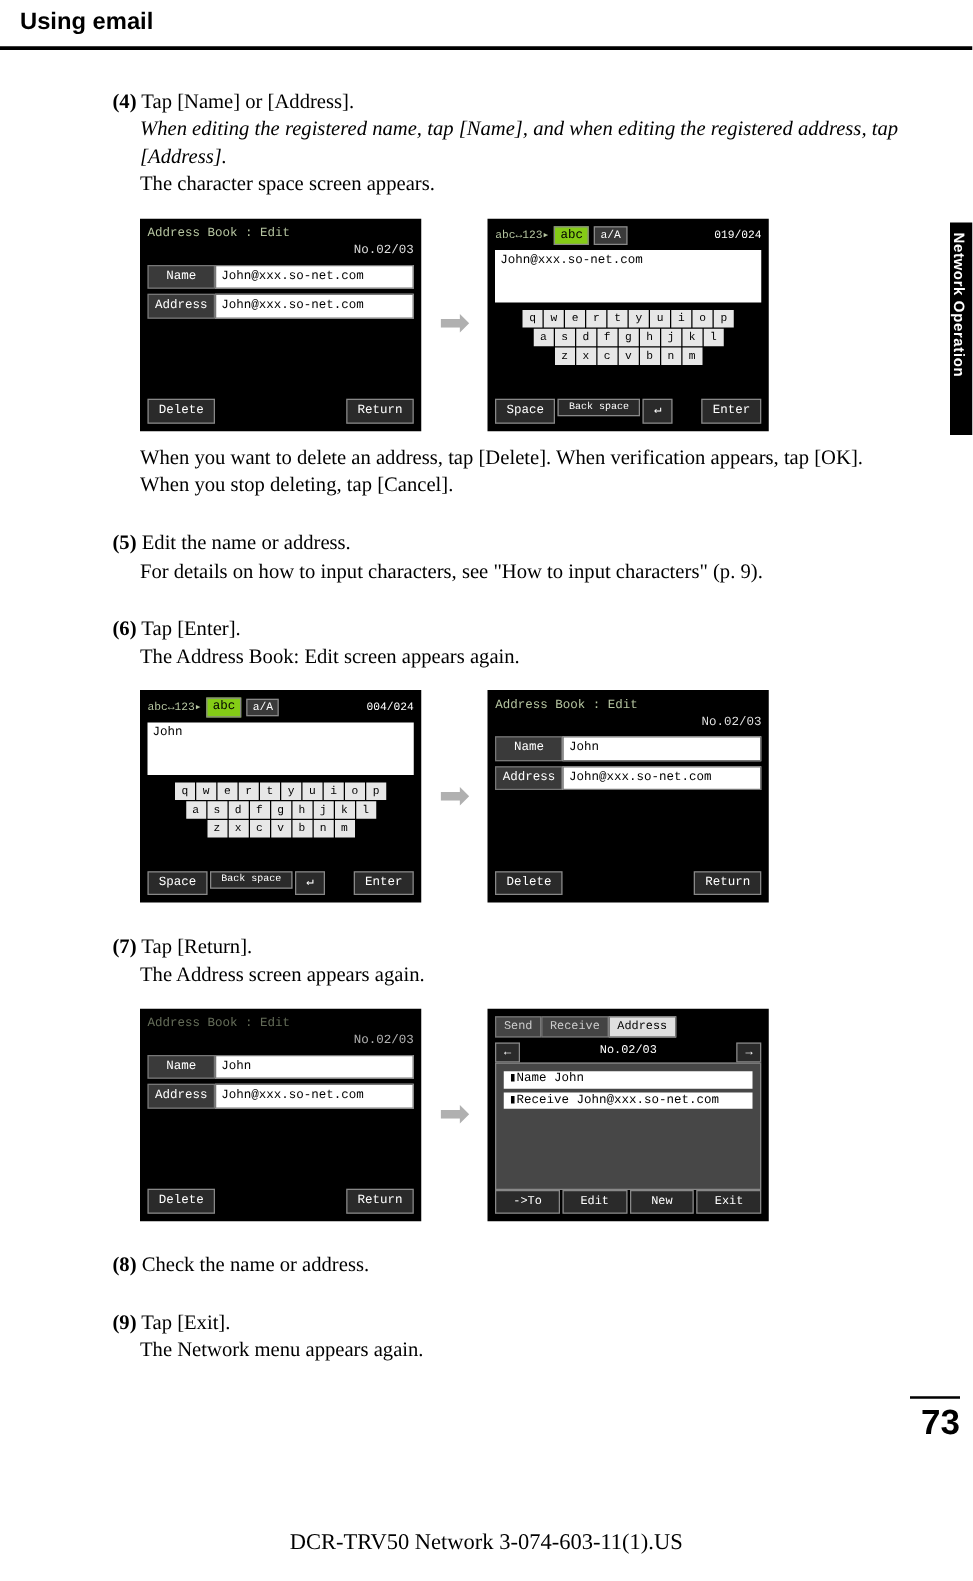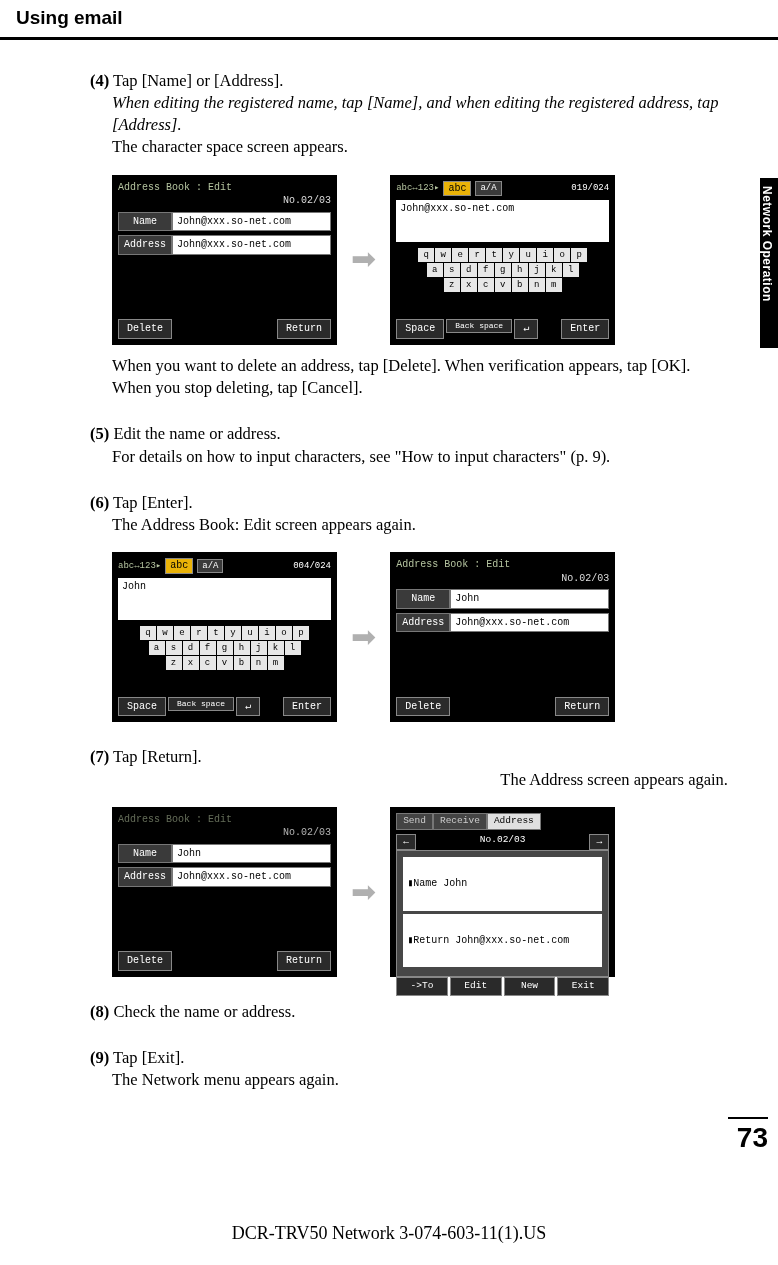--- a/index.html
+++ b/index.html
@@ -69,21 +69,21 @@
     margin-top:auto; display:flex; justify-content:space-between;
     padding-top:4px;
   }
   .dev-btn {
     background:#2a2a2a; border:1px solid #888; color:#fff;
     font-size:10px; padding:2px 8px;
   }
   
   .kbd-top { display:flex; align-items:center; gap:4px; }
   .kbd-mode {
-    background:#eab308; color:#000; font-size:10px; padding:0 4px; 
+    background:#84cc16; color:#000; font-size:10px; padding:0 4px; 
     border:1px solid #888;
   }
   .kbd-digits { font-size:9px; margin-left:auto; }
   .kbd-textarea {
     background:#fff; color:#000; height:38px; margin:4px 0;
     font-size:10px; padding:2px 4px;
   }
   .kbd-keys {
     display:flex; flex-direction:column; gap:1px; margin-top:2px;
   }
@@ -100,21 +100,21 @@
   .tab {
     background:#444; color:#ccc; font-size:9.5px; padding:1px 6px;
     border:1px solid #777; 
   }
   .tab.active { background:#e0e0e0; color:#000; }
   .addr-body {
     background:#474747; flex:1; padding:6px; 
     border:1px solid #888; font-size:10px;
   }
   .addr-no { color:#fff; text-align:center; font-size:9.5px;margin-bottom:4px;}
-  .addr-field { background:#fff;color:#000;font-size:10px;padding:20px 4px;margin-bottom:3px;}
+  .addr-field { background:#fff;color:#000;font-size:10px;padding:0 4px;margin-bottom:3px;}
   .addr-btns { display:flex; gap:2px; margin-top:auto;}
   .addr-btn { flex:1; background:#2a2a2a; border:1px solid #888;color:#fff;font-size:9.5px;padding:2px 0;text-align:center;}
   .navarrow { background:#2a2a2a;border:1px solid #888;color:#fff;font-size:9.5px;padding:1px 6px;}
 
   
   .side-tab {
     position: absolute;
     right: 0;
     top: 178px;
     width: 18px;
@@ -330,21 +330,21 @@
         </div>
       </div>
     </div>
   </div>
 
   <div class="step">
     <div>
       <span class="step-label">(7)</span>
       <span>Tap [Return].</span>
     </div>
-    <div style="padding-left:22px;text-align:right;">The Address screen appears again.</div>
+    <div style="padding-left:22px;">The Address screen appears again.</div>
 
     <div class="fig-row" style="padding-left:22px;">
 
       <div class="device">
         <div class="dev-title" style="opacity:.55">Address Book : Edit</div>
         <div class="dev-no" style="opacity:.8">No.02/03</div>
         <div class="dev-row">
           <div class="dev-rowlabel">Name</div>
           <div class="dev-rowval">John</div>
         </div>
@@ -366,21 +366,21 @@
           <div class="tab">Receive</div>
           <div class="tab active">Address</div>
         </div>
         <div style="display:flex;align-items:center;gap:4px;">
           <div class="navarrow">←</div>
           <div class="addr-no" style="flex:1;">No.02/03</div>
           <div class="navarrow">→</div>
         </div>
         <div class="addr-body">
           <div class="addr-field">▮Name    John</div>
-          <div class="addr-field">▮Return John@xxx.so-net.com</div>
+          <div class="addr-field">▮Receive John@xxx.so-net.com</div>
         </div>
         <div class="addr-btns">
           <div class="addr-btn">-&gt;To</div>
           <div class="addr-btn">Edit</div>
           <div class="addr-btn">New</div>
           <div class="addr-btn">Exit</div>
         </div>
       </div>
     </div>
   </div>

